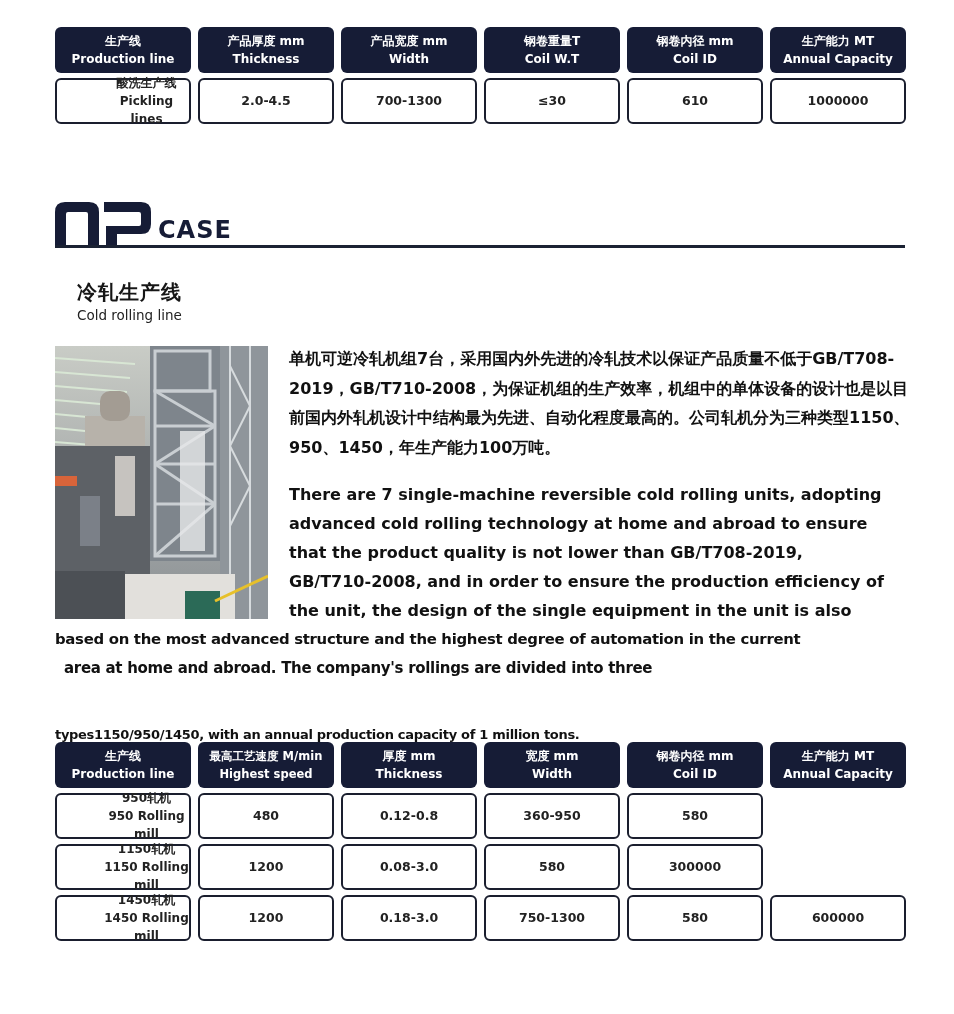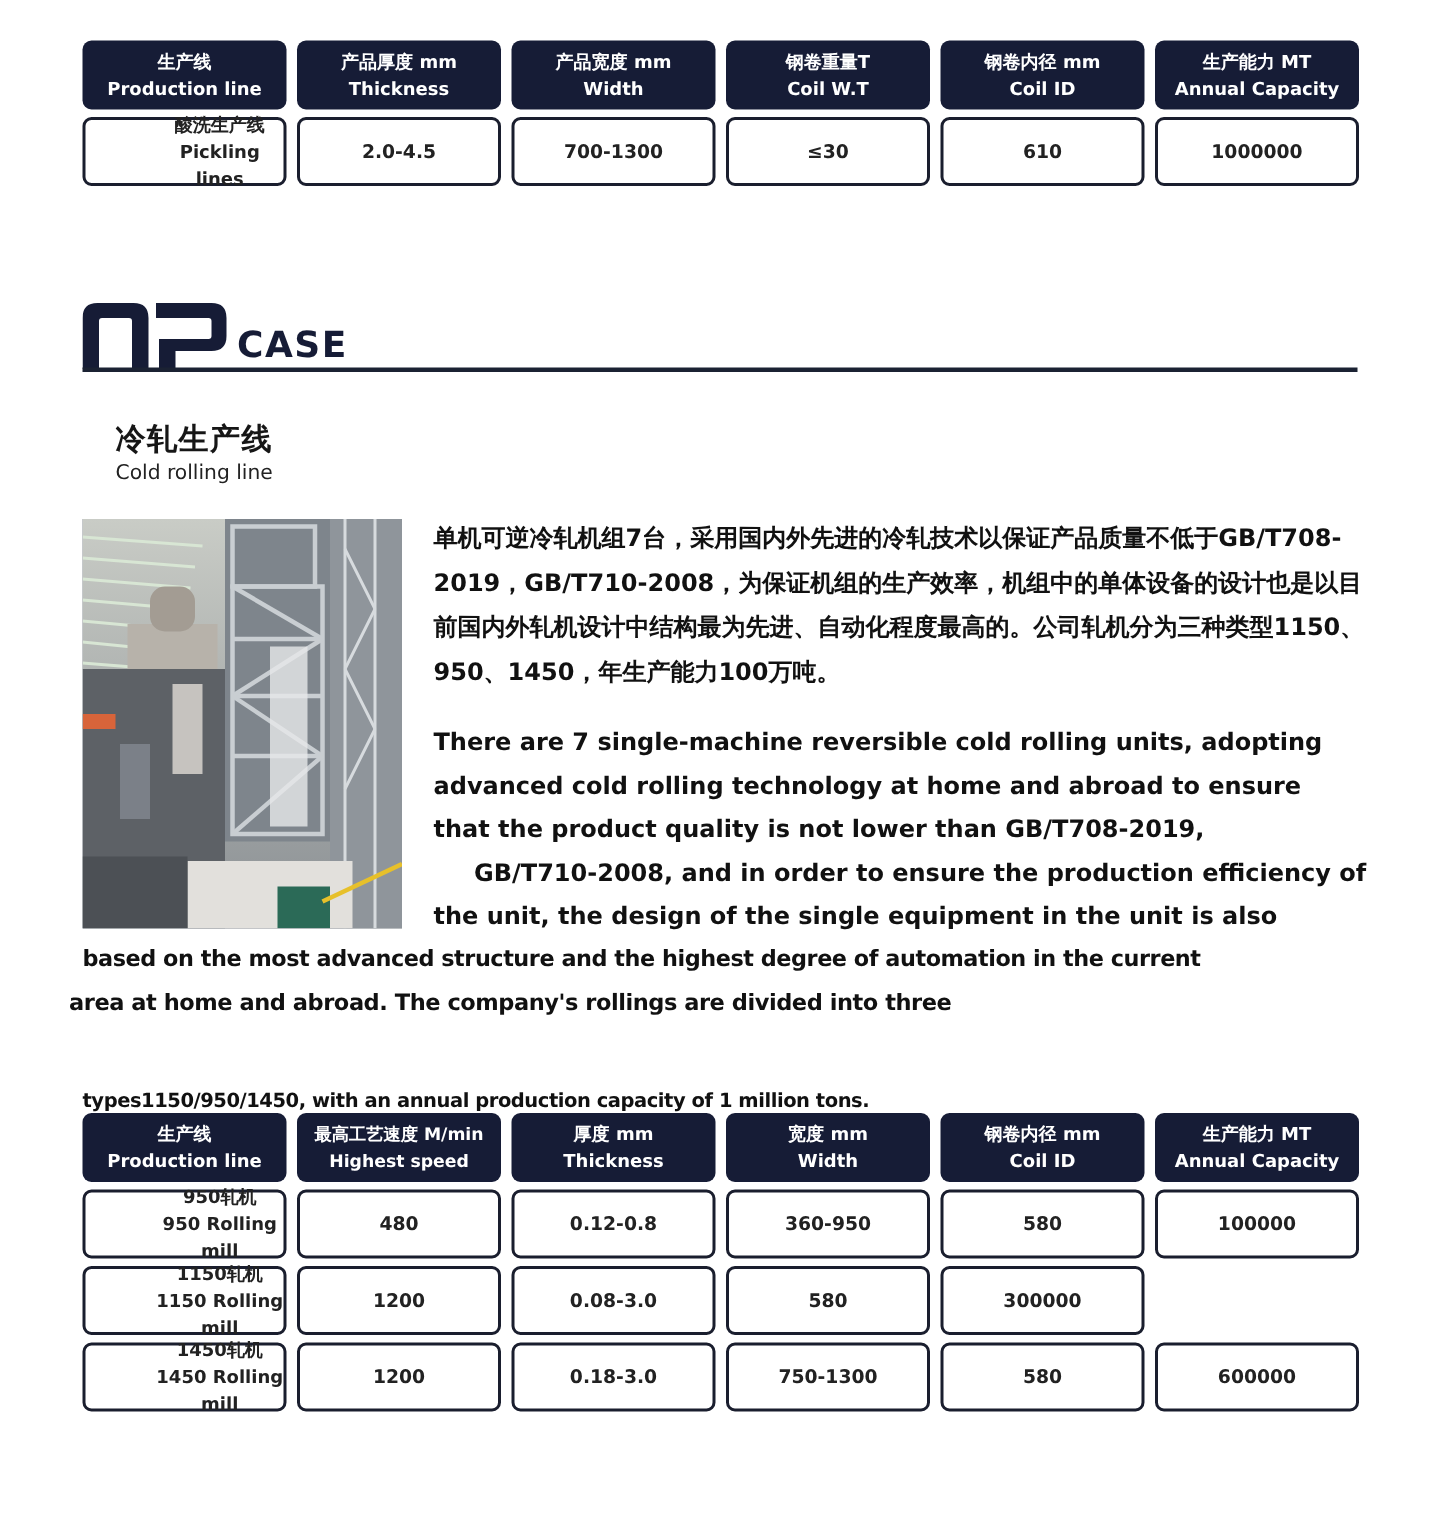--- a/index.html
+++ b/index.html
@@ -156,24 +156,24 @@
     <line x1="160" y1="255" x2="213" y2="230" stroke="#e7c02a" stroke-width="3"></line>
     <rect x="0" y="225" width="70" height="48" fill="#4c5055"></rect>
   </svg>
 </div>
 
 <div class="para-zh">单机可逆冷轧机组7台，采用国内外先进的冷轧技术以保证产品质量不低于GB/T708-2019，GB/T710-2008，为保证机组的生产效率，机组中的单体设备的设计也是以目前国内外轧机设计中结构最为先进、自动化程度最高的。公司轧机分为三种类型1150、950、1450，年生产能力100万吨。</div>
 
 <div class="para-en-line" style="left:289px; top:485px;">There are 7 single-machine reversible cold rolling units, adopting</div>
 <div class="para-en-line" style="left:289px; top:514px;">advanced cold rolling technology at home and abroad to ensure</div>
 <div class="para-en-line" style="left:289px; top:543px;">that the product quality is not lower than GB/T708-2019,</div>
-<div class="para-en-line" style="left:289px; top:572px;margin-left:27px;">GB/T710-2008, and in order to ensure the production efficiency of</div>
+<div class="para-en-line" style="left:289px; top:572px;">GB/T710-2008, and in order to ensure the production efficiency of</div>
 <div class="para-en-line" style="left:289px; top:601px;">the unit, the design of the single equipment in the unit is also</div>
 <div class="para-en-line" style="left:55px; top:629px; font-size:14.9px; letter-spacing:-0.3px;"> based on the most advanced structure and the highest degree of automation in the current</div>
-<div class="para-en-line" style="left:46px; top:658px; font-size:15px; letter-spacing:-0.3px;">area at home and abroad. The company's rollings are divided into three</div>
+<div class="para-en-line" style="left:64px; top:658px; font-size:15px; letter-spacing:-0.3px;">area at home and abroad. The company's rollings are divided into three</div>
 <div class="para-en-line" style="left:55px; top:687px; font-size:13px; letter-spacing:-0.3px;margin-top:38px;">types1150/950/1450, with an annual production capacity of 1 million tons.</div>
 
 <div class="spec-table" style="top:742px;">
   <div class="spec-row">
     <div class="cell head">
         <span>生产线</span>
         <span>Production line</span>
       </div>
     <div class="cell head" style="font-size:11.5px;">
         <span>最高工艺速度 M/min</span>
@@ -207,23 +207,20 @@
       </div>
     <div class="cell body">
         <span class="val">0.12-0.8</span>
       </div>
     <div class="cell body">
         <span class="val">360-950</span>
       </div>
     <div class="cell body">
         <span class="val">580</span>
       </div>
-    <div class="cell body">
-        <span class="val">100000</span>
-      </div>
   </div>
 
   <div class="spec-row row-h46">
     <div class="cell body">
         <span class="zh">1150轧机</span>
         <span class="en">1150 Rolling mill</span>
       </div>
     <div class="cell body">
         <span class="val">1200</span>
       </div>

